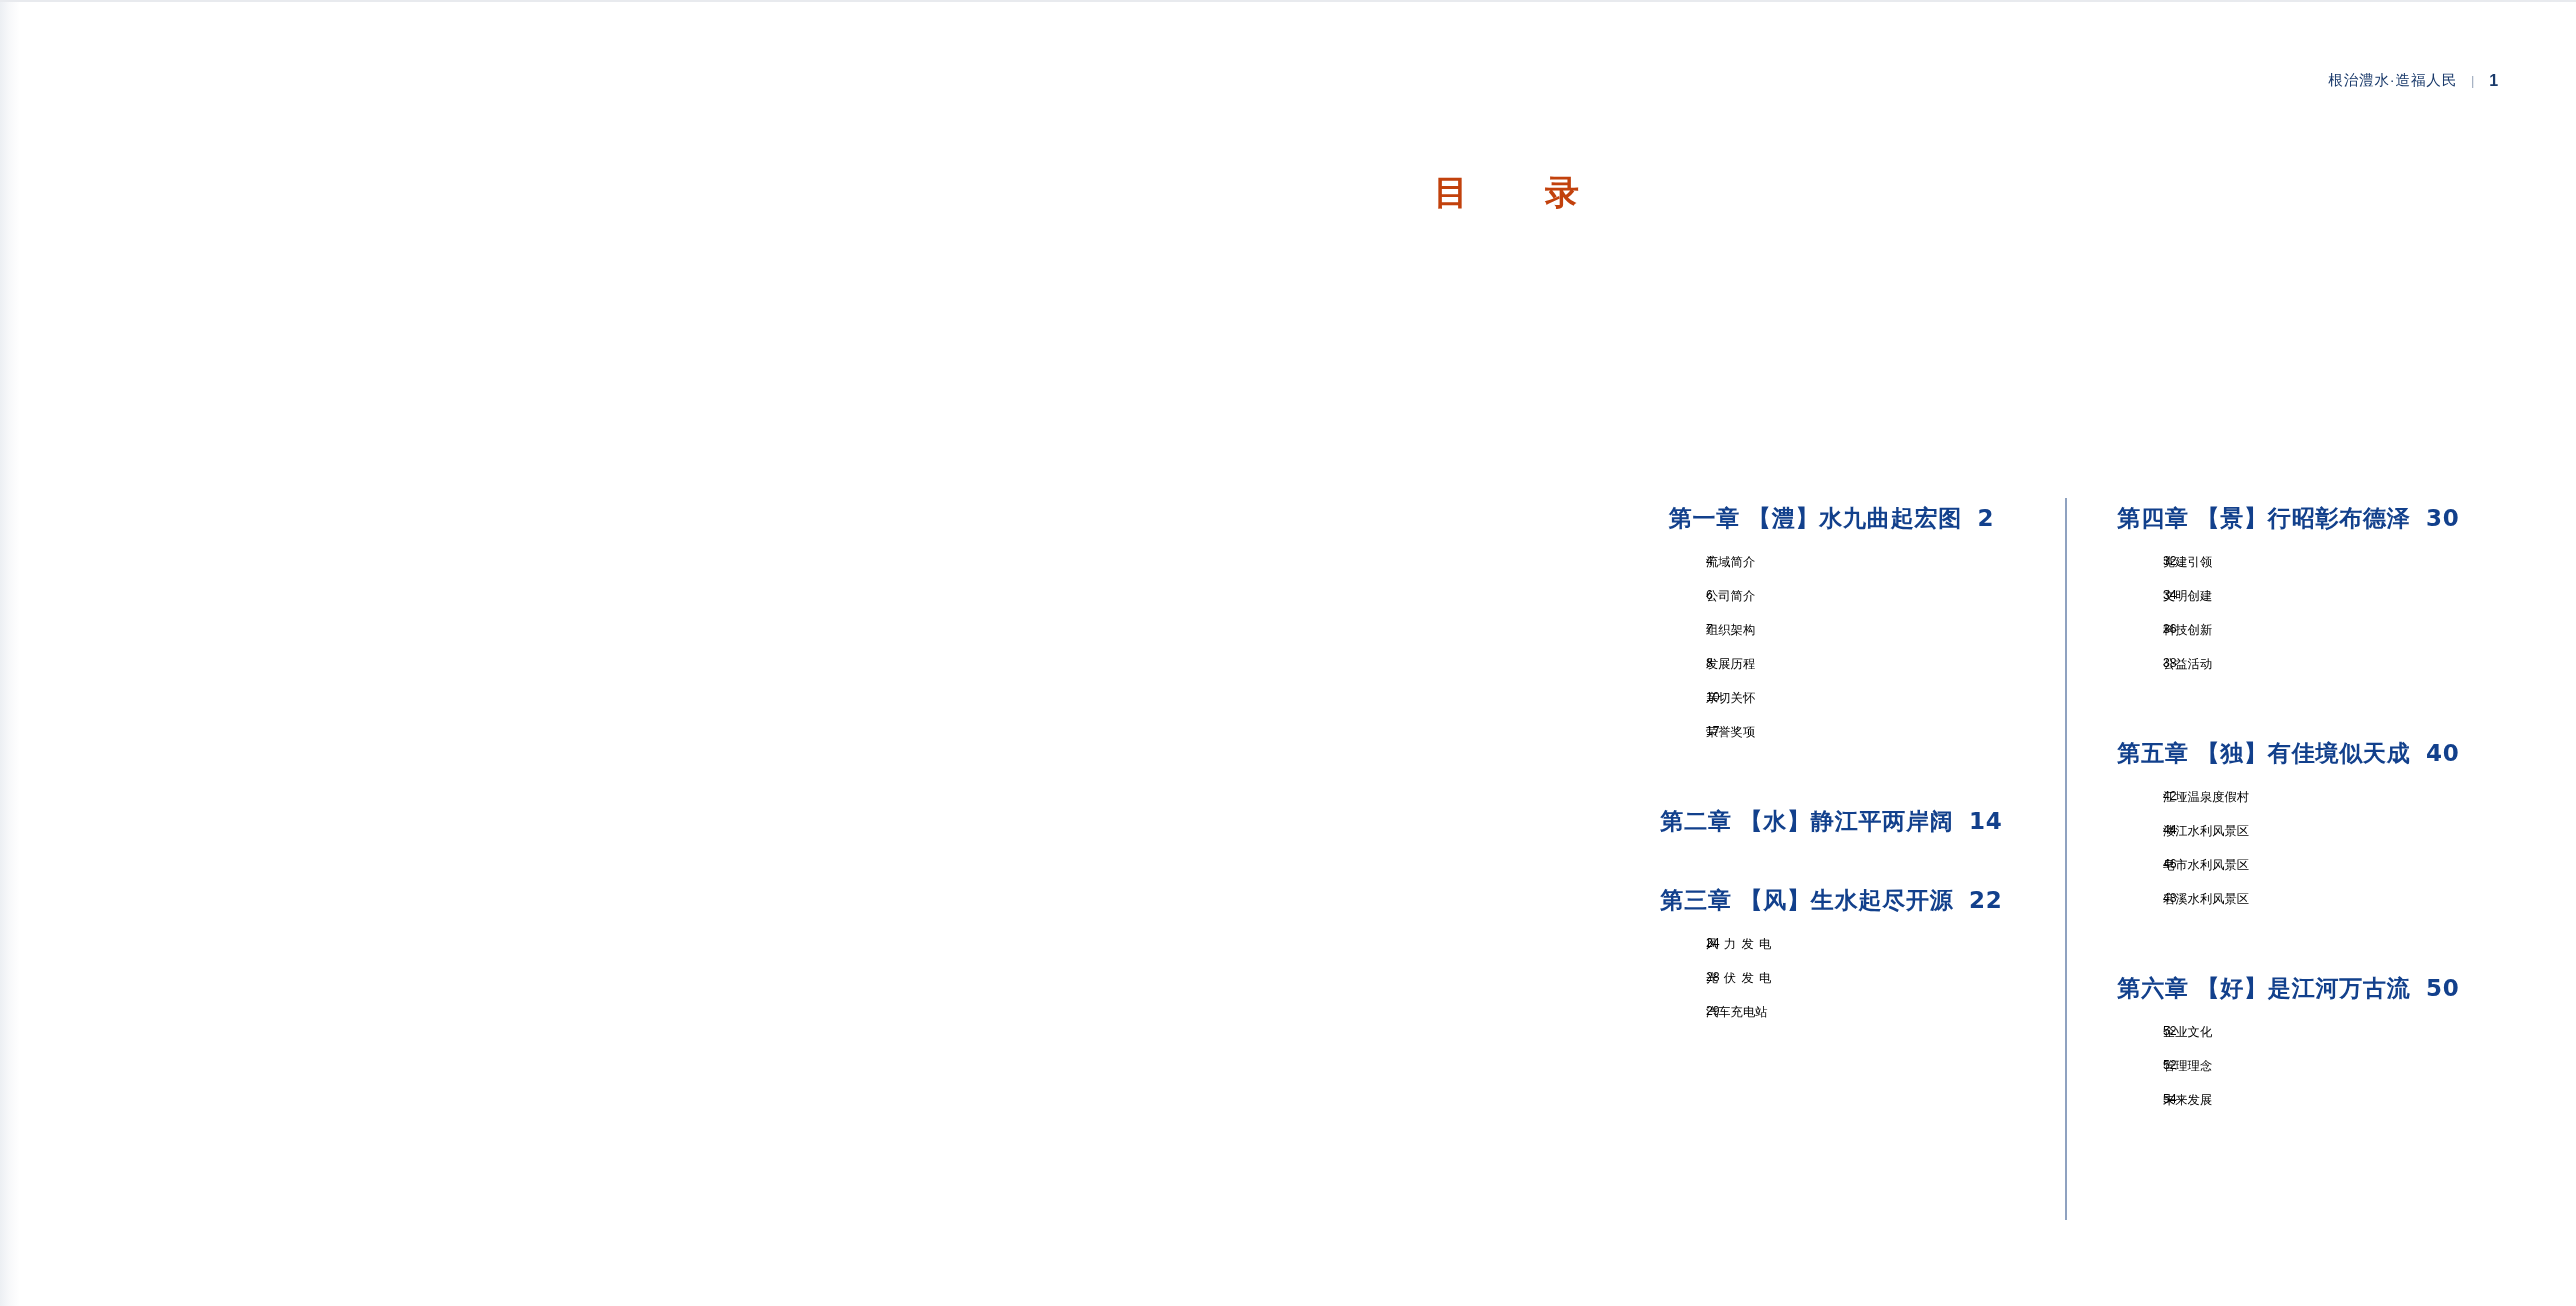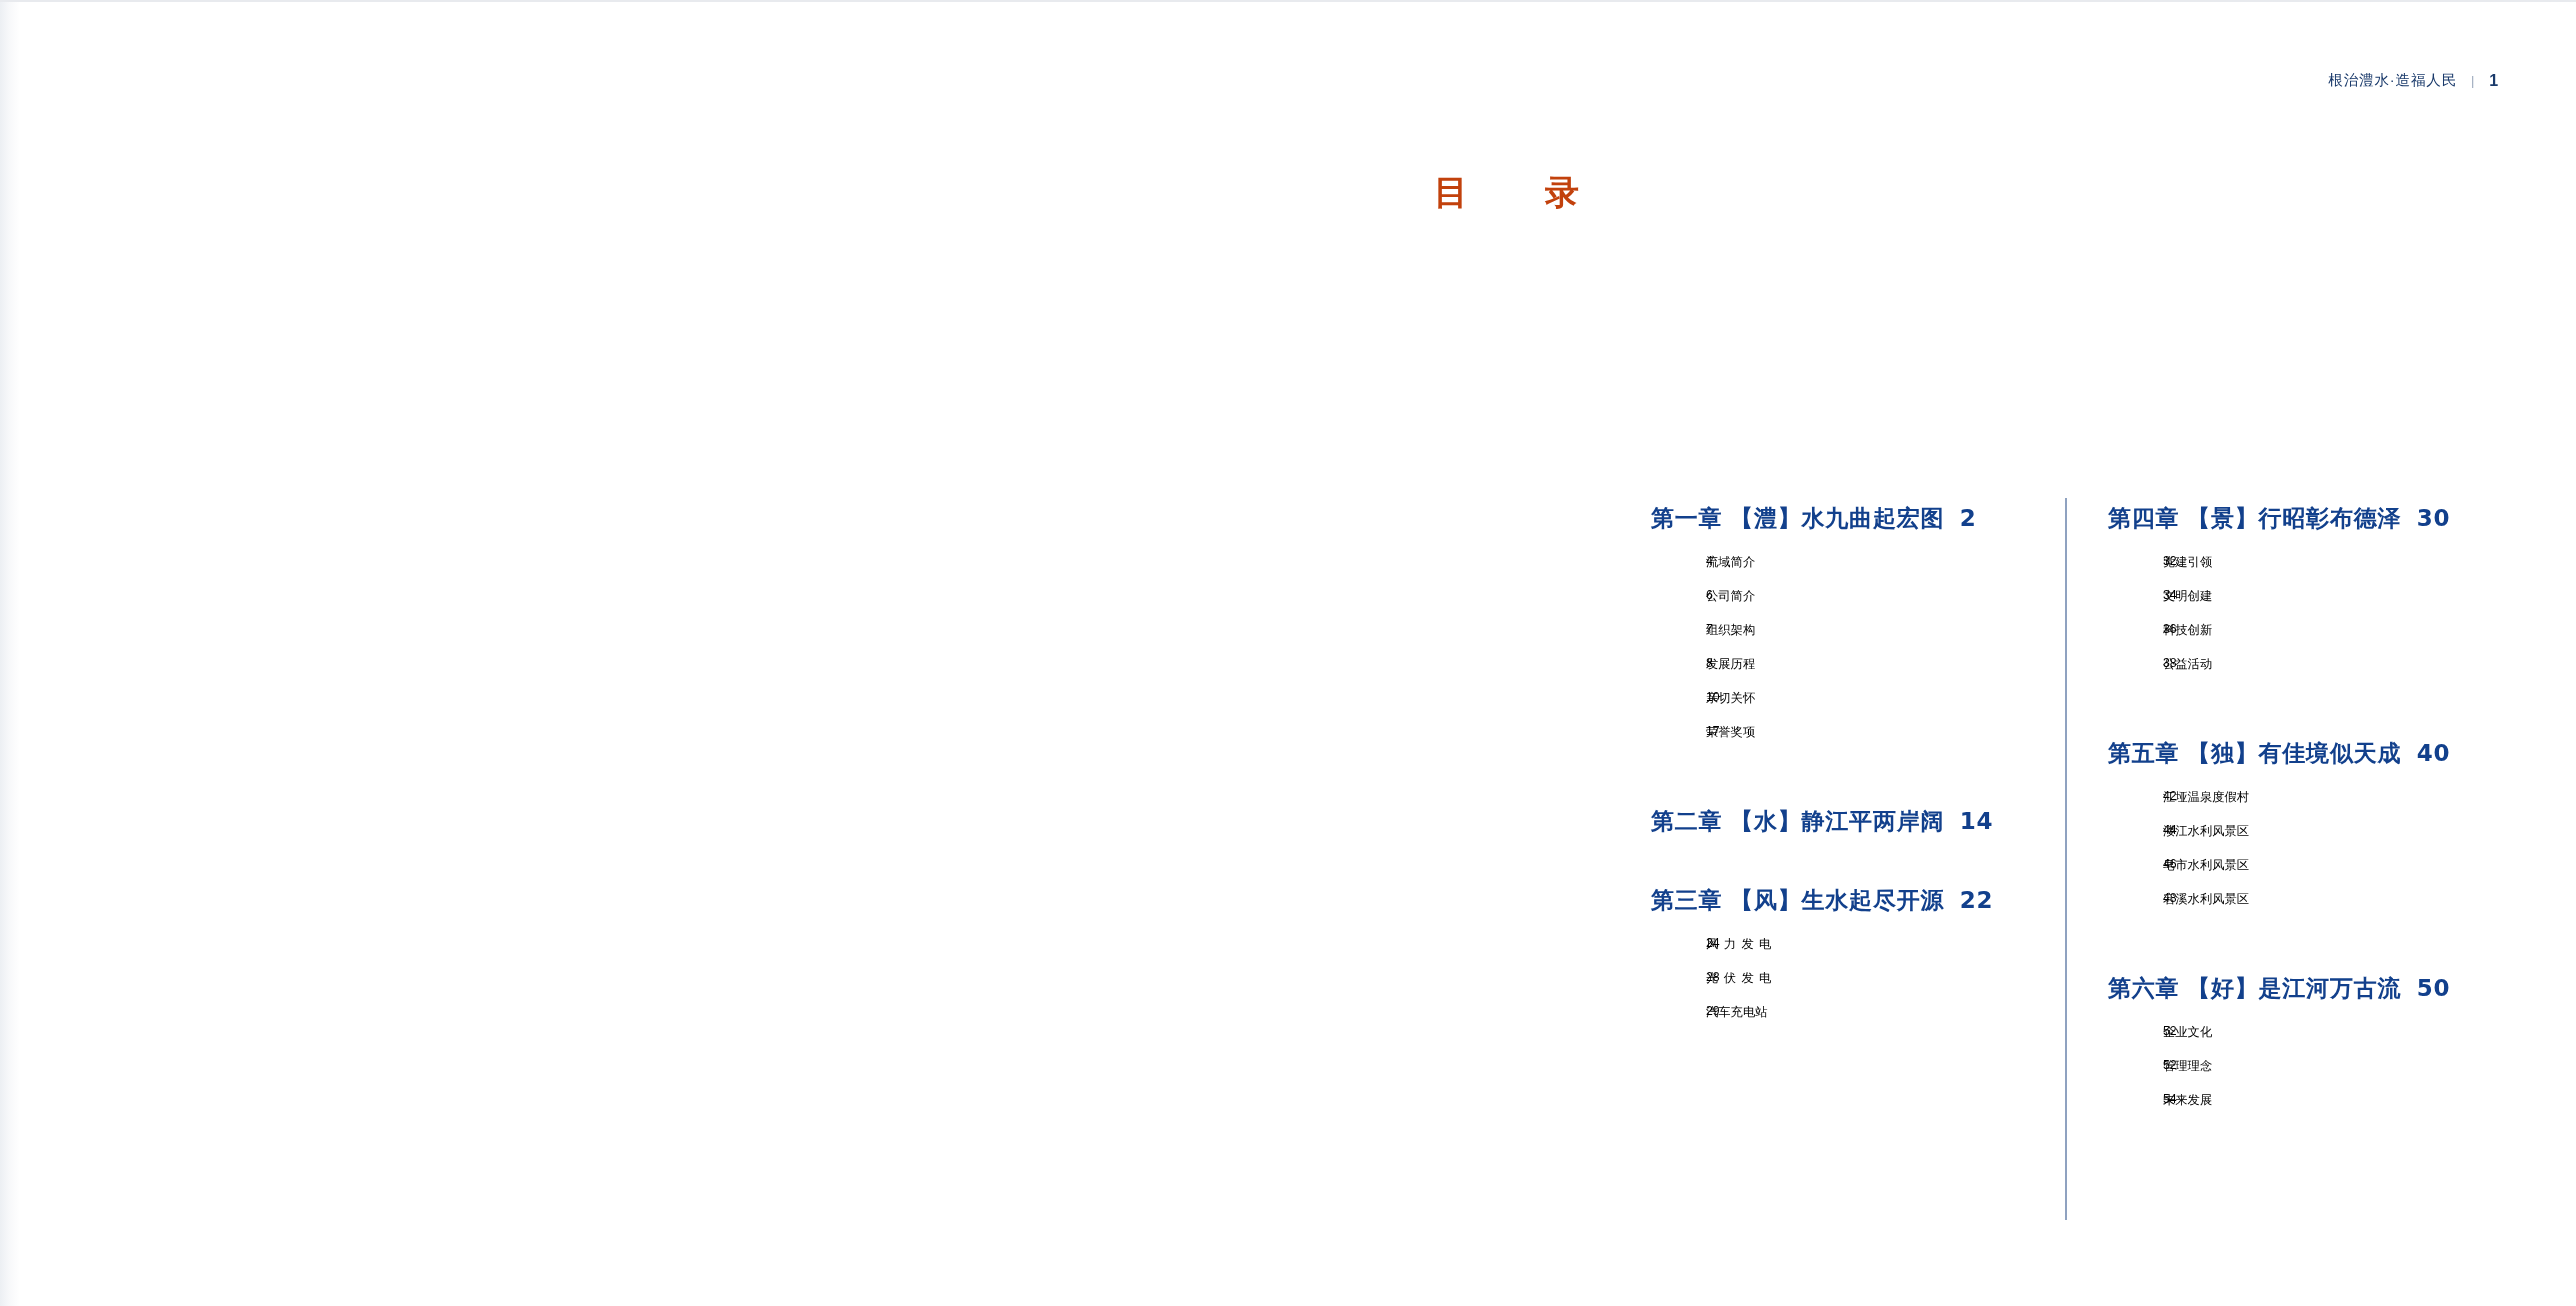--- a/index.html
+++ b/index.html
@@ -105,20 +105,21 @@
   }
   .chapter-head {
     display: flex;
     align-items: baseline;
     color: #12408c;
     font-weight: bold;
     font-size: 23px;
     letter-spacing: 0.8px;
     white-space: nowrap;
     font-family: "DejaVu Sans", "Liberation Sans", sans-serif;
+    justify-content: center;
   }
   .chapter-head .ch-num {
     margin-right: 7.7px;
   }
   .chapter-head .ch-title {
     flex: 0 0 auto;
   }
   .chapter-head .ch-page {
     margin-left: 15.4px;
     font-size: 23px;

